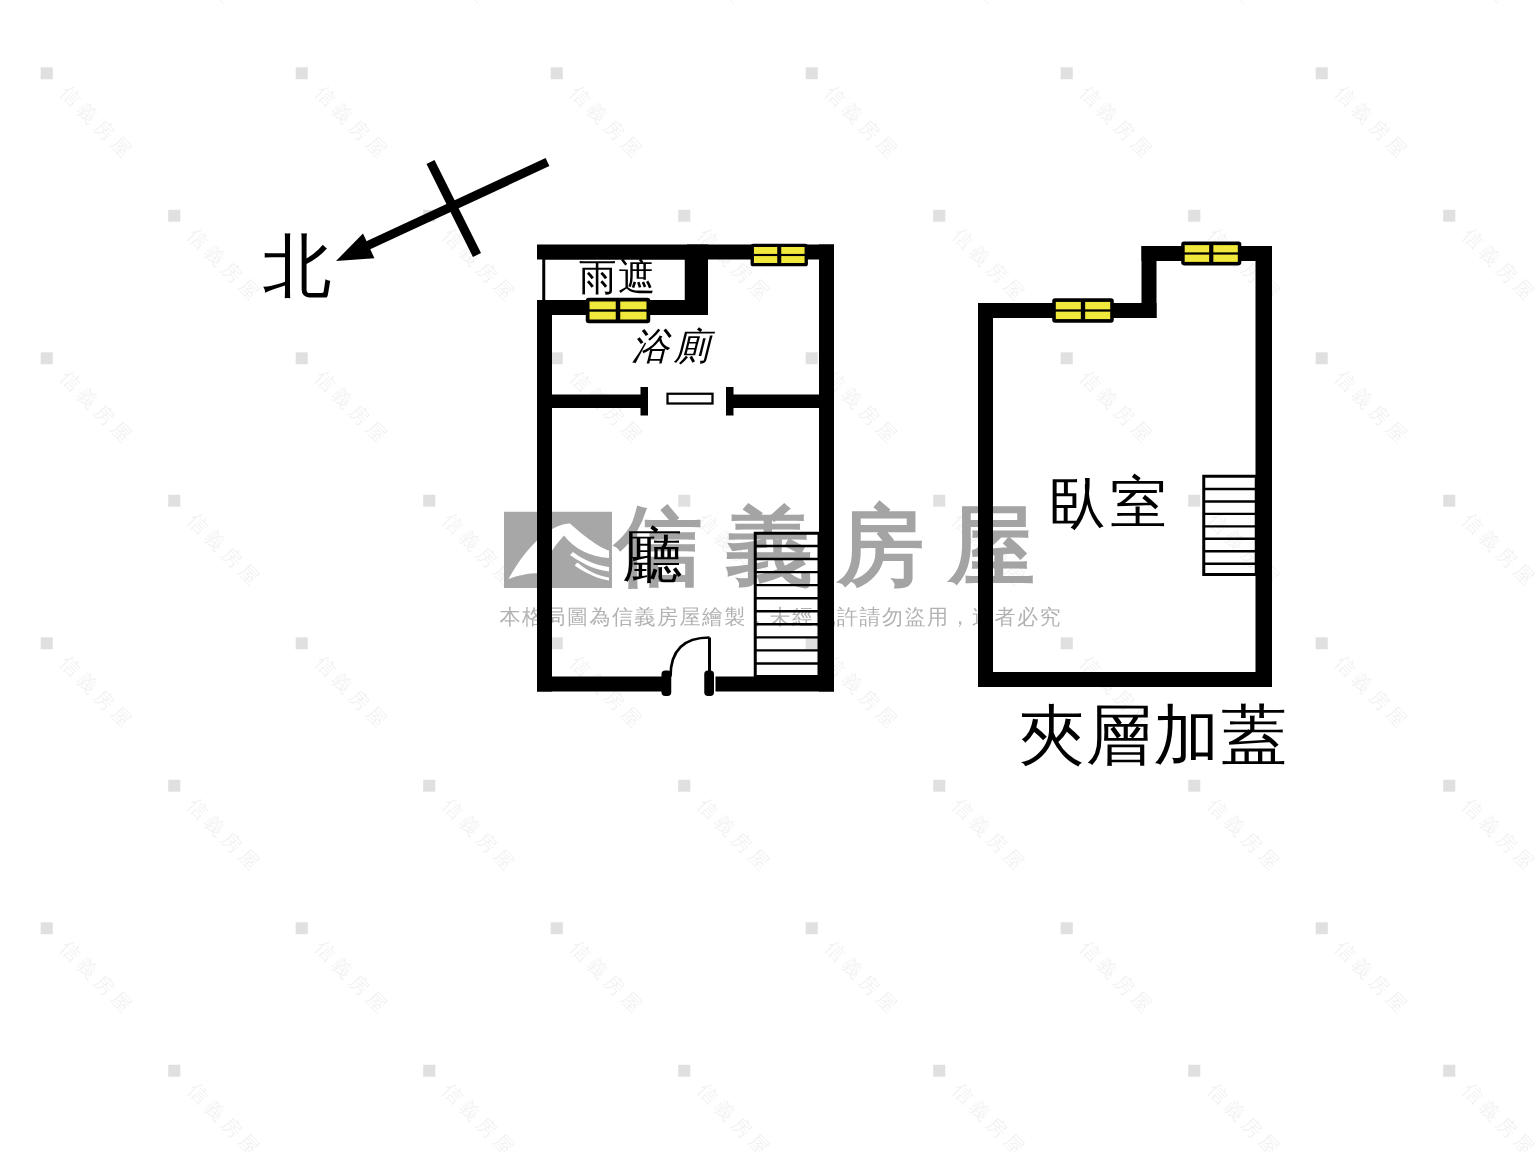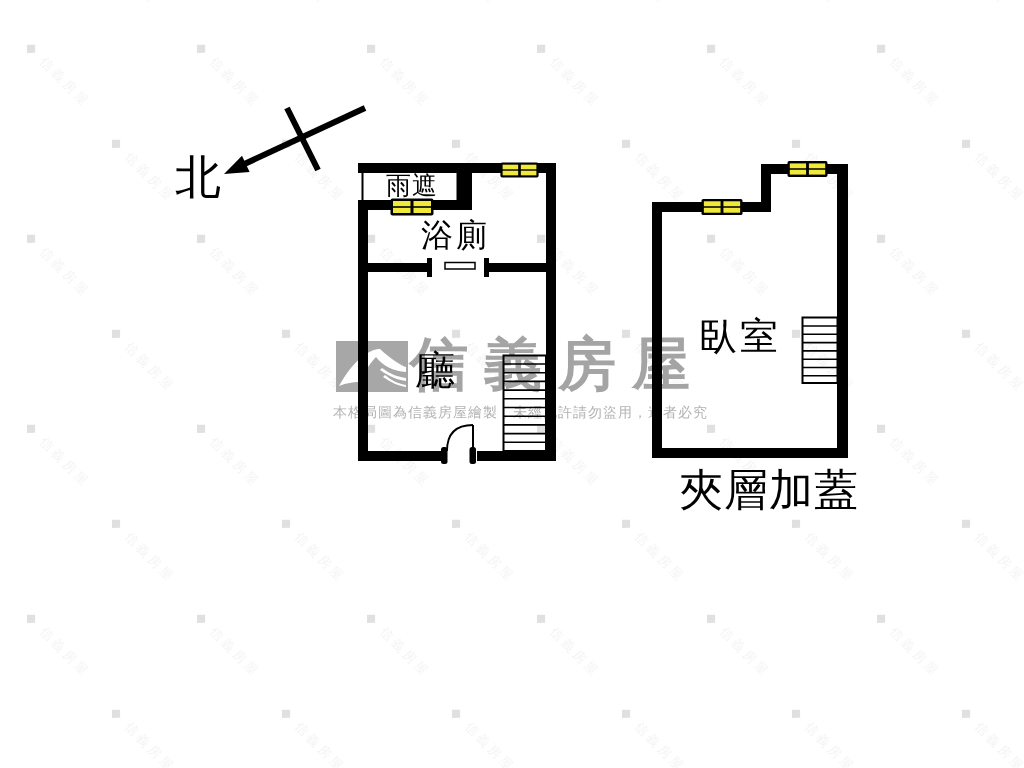--- a/index.html
+++ b/index.html
@@ -24,21 +24,21 @@
     letter-spacing:16px;color:#a4a4a4;white-space:nowrap;line-height:1;
   }
   #wm-notice{
     left:333px;top:406px;font-size:14px;letter-spacing:1px;color:#b2b2b2;
     white-space:nowrap;line-height:1;
   }
   
   .plan{z-index:2;overflow:visible;}
   .room-label{z-index:3;color:#000;white-space:nowrap;line-height:1;}
   #label-raincover{left:386px;top:173px;font-size:25px;letter-spacing:1px;text-align:right;}
-  #label-bath{left:421px;top:219px;font-size:32px;letter-spacing:3px;}
+  #label-bath{left:421px;top:219px;font-size:25px;letter-spacing:3px;font-style:italic;}
   #label-living{left:415px;top:351px;font-size:40px;}
   #label-bedroom{left:699px;top:317px;font-size:38px;letter-spacing:3px;}
   #label-mezzanine{left:679px;top:469px;font-size:44px;letter-spacing:1px;}
   #north-label{left:175px;top:155px;font-size:46px;z-index:3;line-height:1;}
   
   #disclaimer{
     left:2px;top:551px;width:1022px;z-index:3;
     font-size:31px;line-height:38px;color:#000;letter-spacing:0;
   }
   #disclaimer div{white-space:nowrap;}

